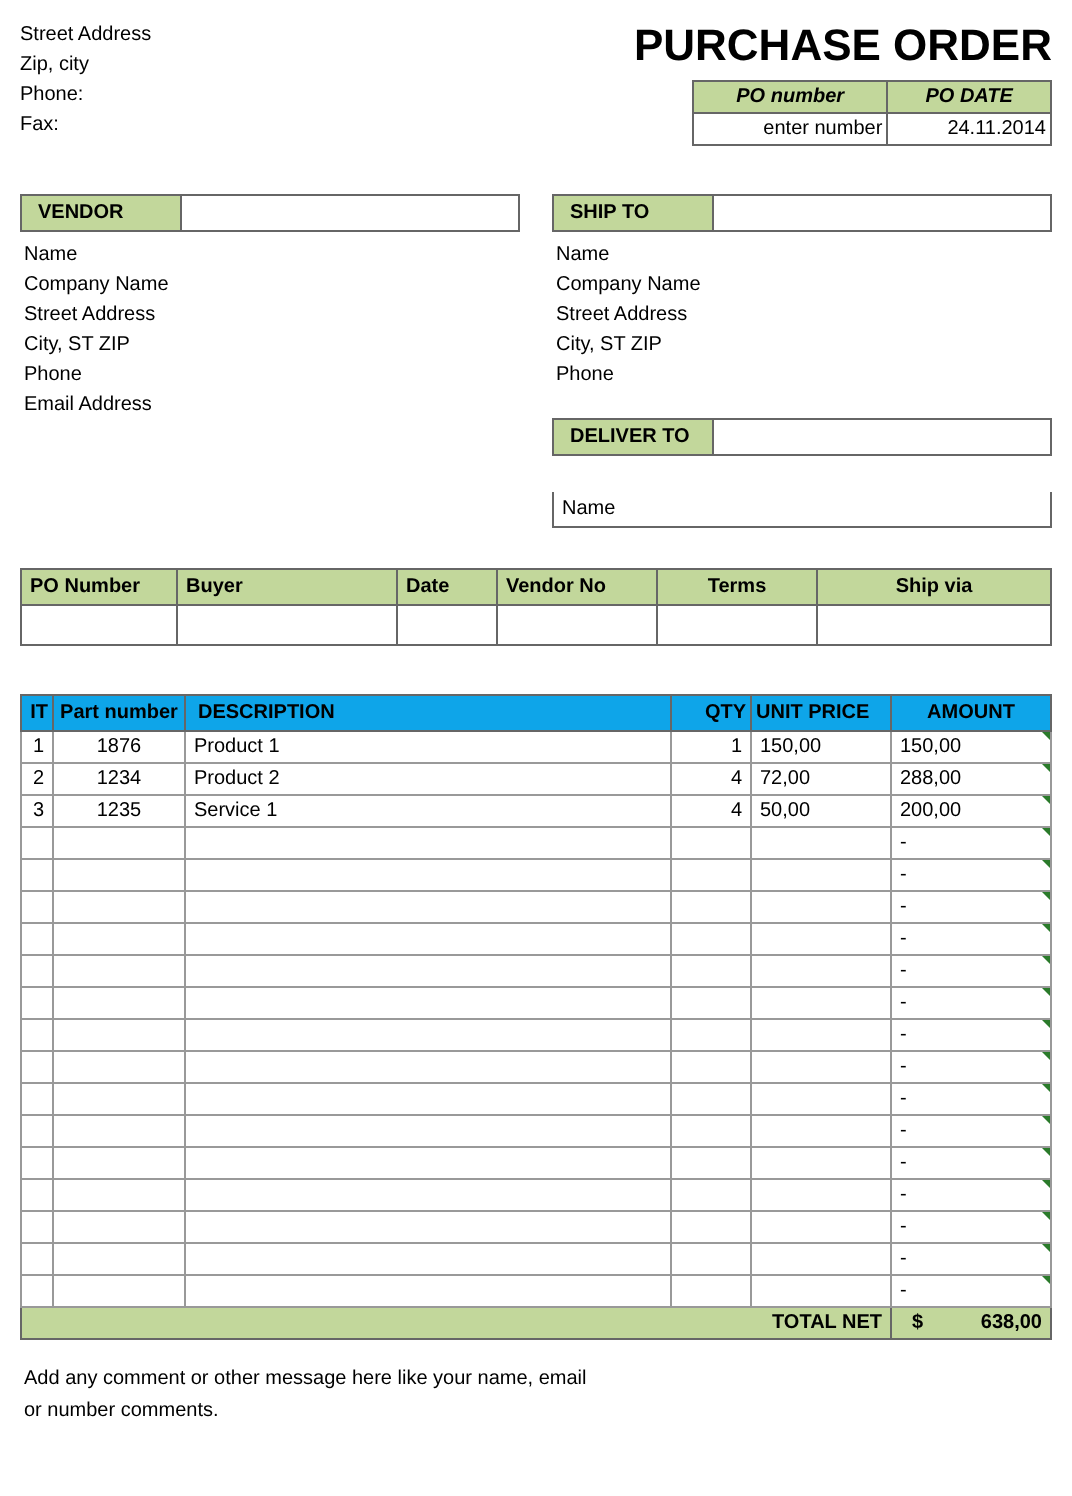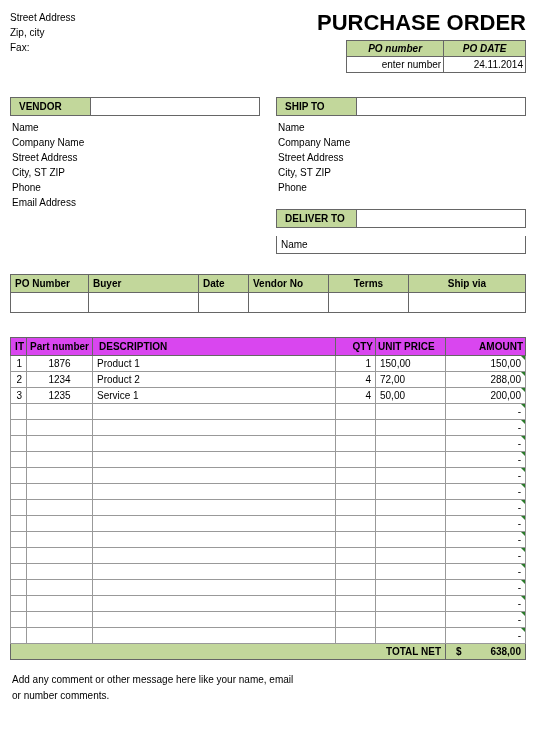--- a/index.html
+++ b/index.html
@@ -12,50 +12,51 @@
 .po-meta{width:180px;border-collapse:collapse;margin-left:auto;margin-top:4px}
 .po-meta th{background:#c2d79b;border:1px solid #666;font-size:10px;font-weight:bold;padding:2px;font-style:italic}
 .po-meta td{border:1px solid #666;font-size:10px;padding:2px;text-align:right}
 .sections{display:flex;gap:16px;margin-top:24px}
 .section{flex:1}
 .sec-hdr{border:1px solid #666;display:flex;margin-bottom:4px}
 .sec-tab{background:#c2d79b;font-weight:bold;font-size:10px;padding:3px 8px;border-right:1px solid #666;min-width:80px}
 .sec-rest{flex:1}
 .sec-body{font-size:10px;line-height:1.5;padding-left:2px}
 .deliver{margin-top:14px}
-.deliver .sec-hdr{margin-bottom:8px}
+.deliver .sec-hdr{margin-bottom:18px}
 .deliver-name{border:1px solid #666;border-top:none;font-size:10px;padding:3px 4px}
 .po-info{width:100%;border-collapse:collapse;margin-top:20px}
 .po-info th{background:#c2d79b;border:1px solid #666;font-size:10px;font-weight:bold;padding:3px 4px;text-align:left}
 .po-info td{border:1px solid #666;height:20px}
 .items{width:100%;border-collapse:collapse;margin-top:24px;font-size:10px;table-layout:fixed}
-.items th{background:#d946ef;border:1px solid #666;font-weight:bold;padding:3px 2px;text-align:center}
+.items th{background:#0ea5e9;border:1px solid #666;font-weight:bold;padding:3px 2px;text-align:center}
 .items td{border:1px solid #999;padding:2px 4px;height:16px;position:relative}
 .items .it{width:16px;text-align:right}
 .items .pn{width:66px;text-align:center}
 .items .desc{width:auto;text-align:left}
 .items .qty{width:40px;text-align:right}
 .items .up{width:70px;text-align:left}
-.items .amt{width:80px;text-align:right}
+.items .amt{width:80px;}
 .items th.desc{text-align:left;padding-left:6px}
 .mark::after{content:'';position:absolute;top:0;right:0;border-top:4px solid #2a7a2a;border-left:4px solid transparent}
 .total-row td{background:#c2d79b;font-weight:bold;border:1px solid #666}
 .total-label{text-align:right;padding-right:8px}
 .total-val{text-align:right;padding-right:8px}
 .curr{float:left;padding-left:6px}
 .comments{font-size:10px;line-height:1.6;margin-top:12px;padding-left:2px}
 </style>
 </head>
 <body>
 
 <div class="page">
   <div class="top">
     <div class="company-block">
       <div>Street Address</div>
       <div>Zip, city</div>
+      <div>Phone:</div>
       <div>Fax:</div>
     </div>
     <div>
       <div class="doc-title">PURCHASE ORDER</div>
       <table class="po-meta">
         <tbody>
             <tr>
           <th>PO number</th>
           <th>PO DATE</th>
         </tr>

